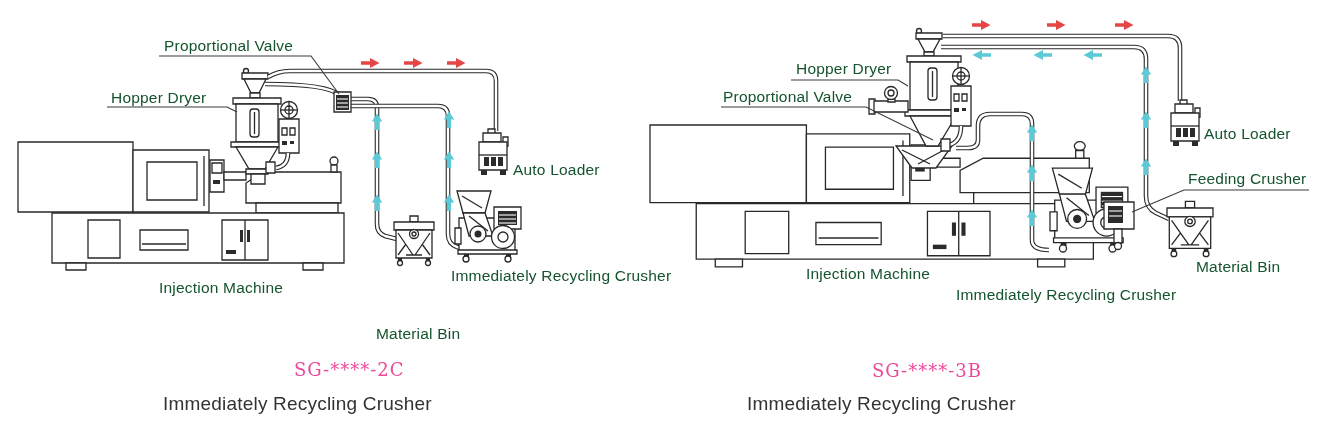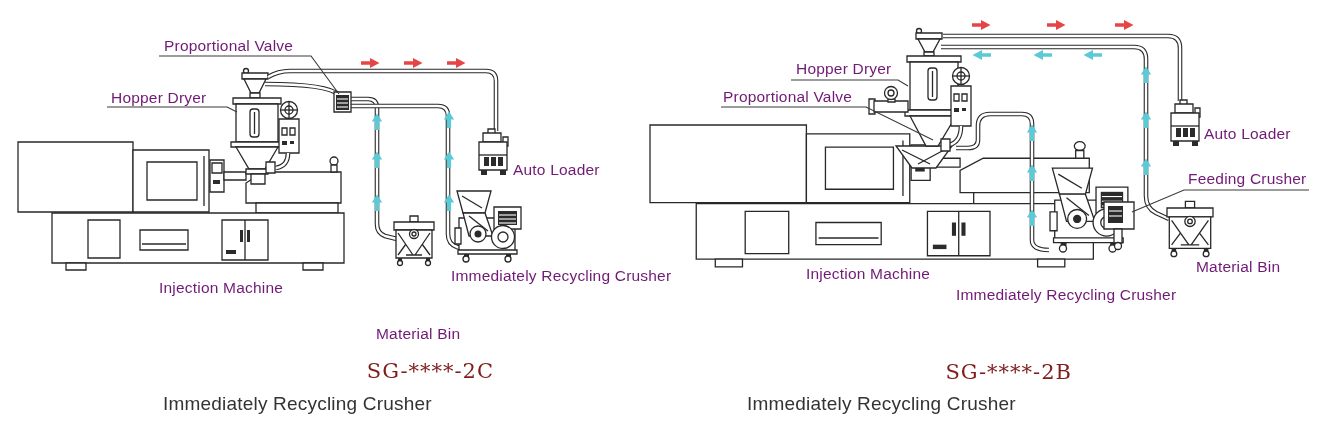--- a/index.html
+++ b/index.html
@@ -11,23 +11,23 @@
   .fw{fill:#fff;stroke:#282828;stroke-width:1.3;}
   .ln{fill:none;stroke:#282828;stroke-width:1.3;}
   .fd{fill:#2b2b2b;stroke:none;}
   .po{fill:none;stroke:#282828;stroke-width:4.6;}
   .pi{fill:none;stroke:#ffffff;stroke-width:2.4;}
   .wl{fill:none;stroke:#ffffff;stroke-width:1.1;}
   .ld{fill:none;stroke:#3a3a3a;stroke-width:1.1;}
   .ar{fill:#e64545;stroke:none;}
   .ac{fill:#5cc9d7;stroke:none;}
   
-  .lbl{position:absolute;color:#701a75;font-size:15.5px;letter-spacing:0.2px;white-space:nowrap;}
-  .model{position:absolute;width:200px;text-align:right;color:#7f1d1d;
-         font-family:"DejaVu Serif", serif;font-size:21px;letter-spacing:1px;white-space:nowrap;}
+  .lbl{position:absolute;color:#14532d;font-size:15.5px;letter-spacing:0.2px;white-space:nowrap;}
+  .model{position:absolute;width:200px;text-align:left;color:#ec4899;
+         font-family:"DejaVu Serif", serif;font-size:18px;letter-spacing:1px;white-space:nowrap;}
   .caption{position:absolute;color:#333;font-size:19px;letter-spacing:0.2px;white-space:nowrap;}
 </style>
 </head>
 <body>
 
 <div id="canvas">
 
 <svg id="art" width="1319" height="432" viewBox="0 0 1319 432">
   <defs>
     <path id="arrR" d="M-9,-1.7 H0 V-5 L9.5,0 L0,5 V1.7 H-9 Z"></path>
@@ -281,16 +281,16 @@
   <div class="model" style="left:294px;top:359px">SG-****-2C</div>
   <div class="caption" style="left:163px;top:393px">Immediately Recycling Crusher</div>
 
   <div class="lbl" style="left:796px;top:60px">Hopper Dryer</div>
   <div class="lbl" style="left:723px;top:88px">Proportional Valve</div>
   <div class="lbl" style="left:1204px;top:125px">Auto Loader</div>
   <div class="lbl" style="left:1188px;top:170px">Feeding Crusher</div>
   <div class="lbl" style="left:806px;top:265px">Injection Machine</div>
   <div class="lbl" style="left:956px;top:286px">Immediately Recycling Crusher</div>
   <div class="lbl" style="left:1196px;top:258px">Material Bin</div>
-  <div class="model" style="left:872px;top:360px">SG-****-2B</div>
+  <div class="model" style="left:872px;top:360px">SG-****-3B</div>
   <div class="caption" style="left:747px;top:393px">Immediately Recycling Crusher</div>
 
 </div>
 
 </body></html>

